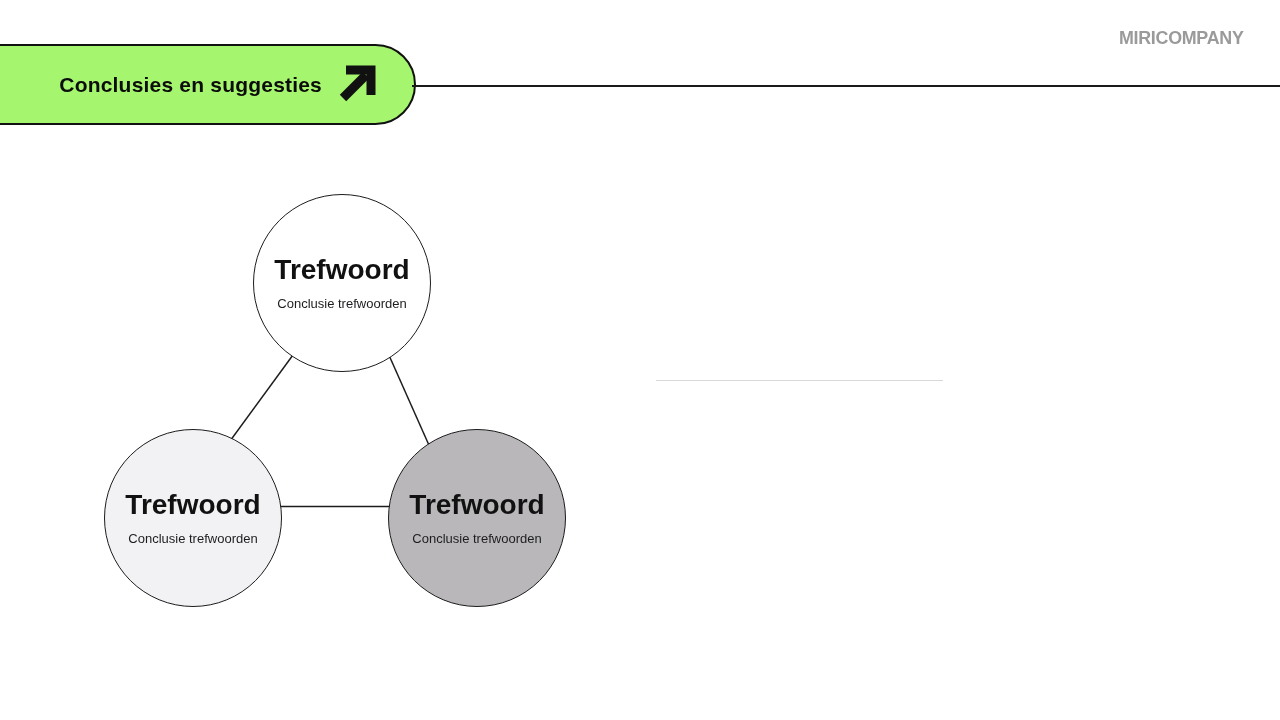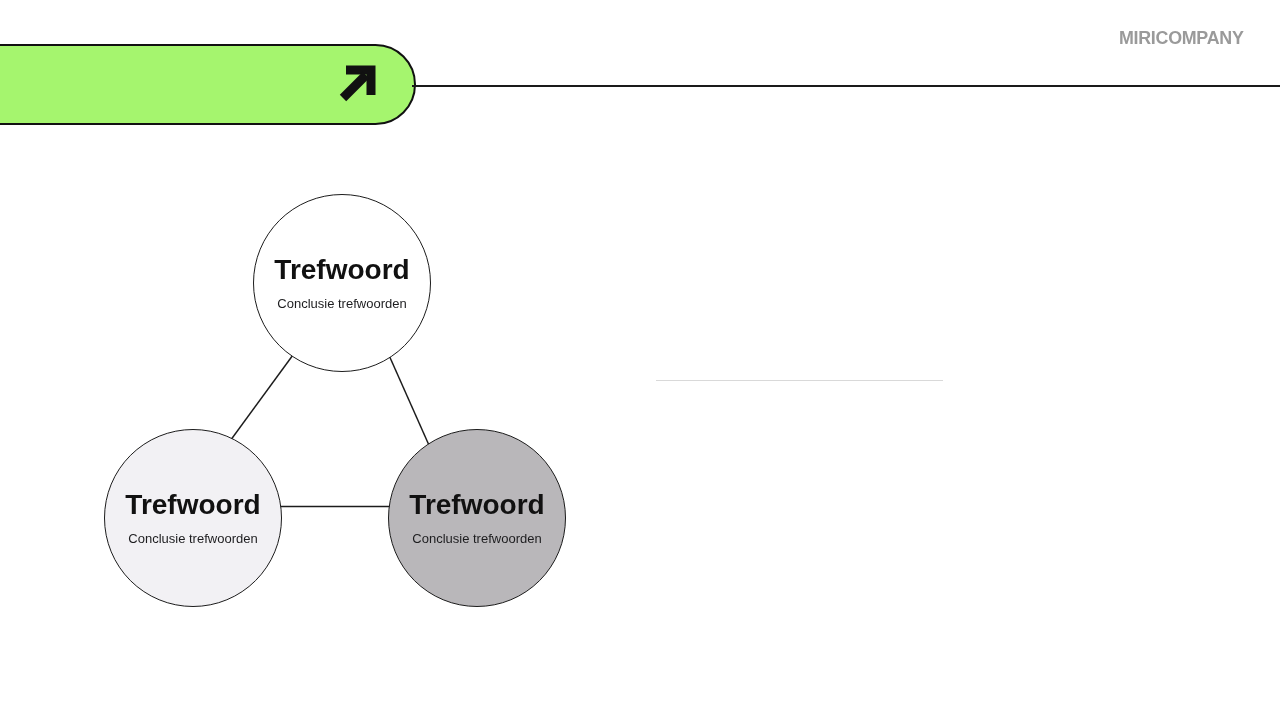--- a/index.html
+++ b/index.html
@@ -119,20 +119,21 @@
     height: 1px;
     background: #d9d9d9;
   }
 </style>
 </head>
 <body>
 
 <div id="slide">
 
   <div class="pill" style="background-color: rgb(165, 245, 110);">
+    <span class="pill-title">Conclusies en suggesties</span>
     <svg class="pill-arrow" viewBox="0 0 48 48" aria-hidden="true">
       <path d="M14 9 H39 V34" fill="none" stroke="#111111" stroke-width="9" stroke-linejoin="miter"></path>
       <line x1="11" y1="37" x2="34" y2="14" stroke="#111111" stroke-width="9"></line>
     </svg>
   </div>
 
   <div class="header-rule"></div>
 
   <div class="brand">MIRICOMPANY</div>
 

